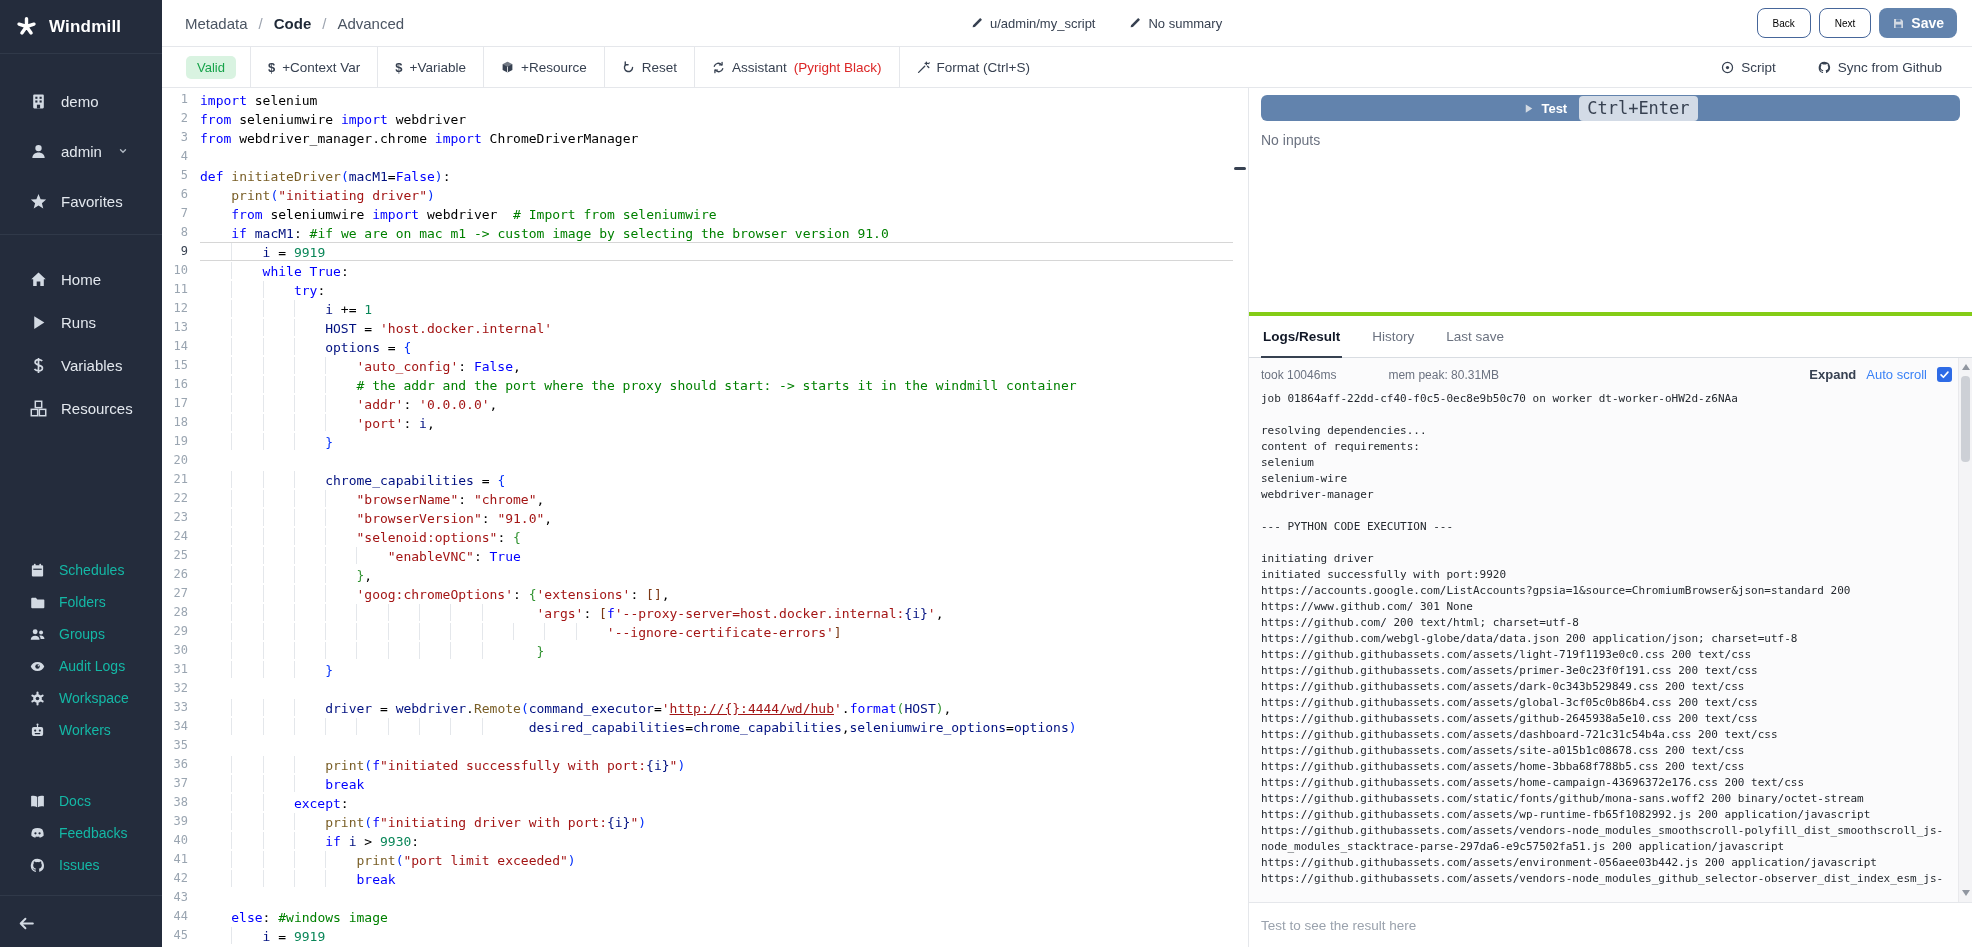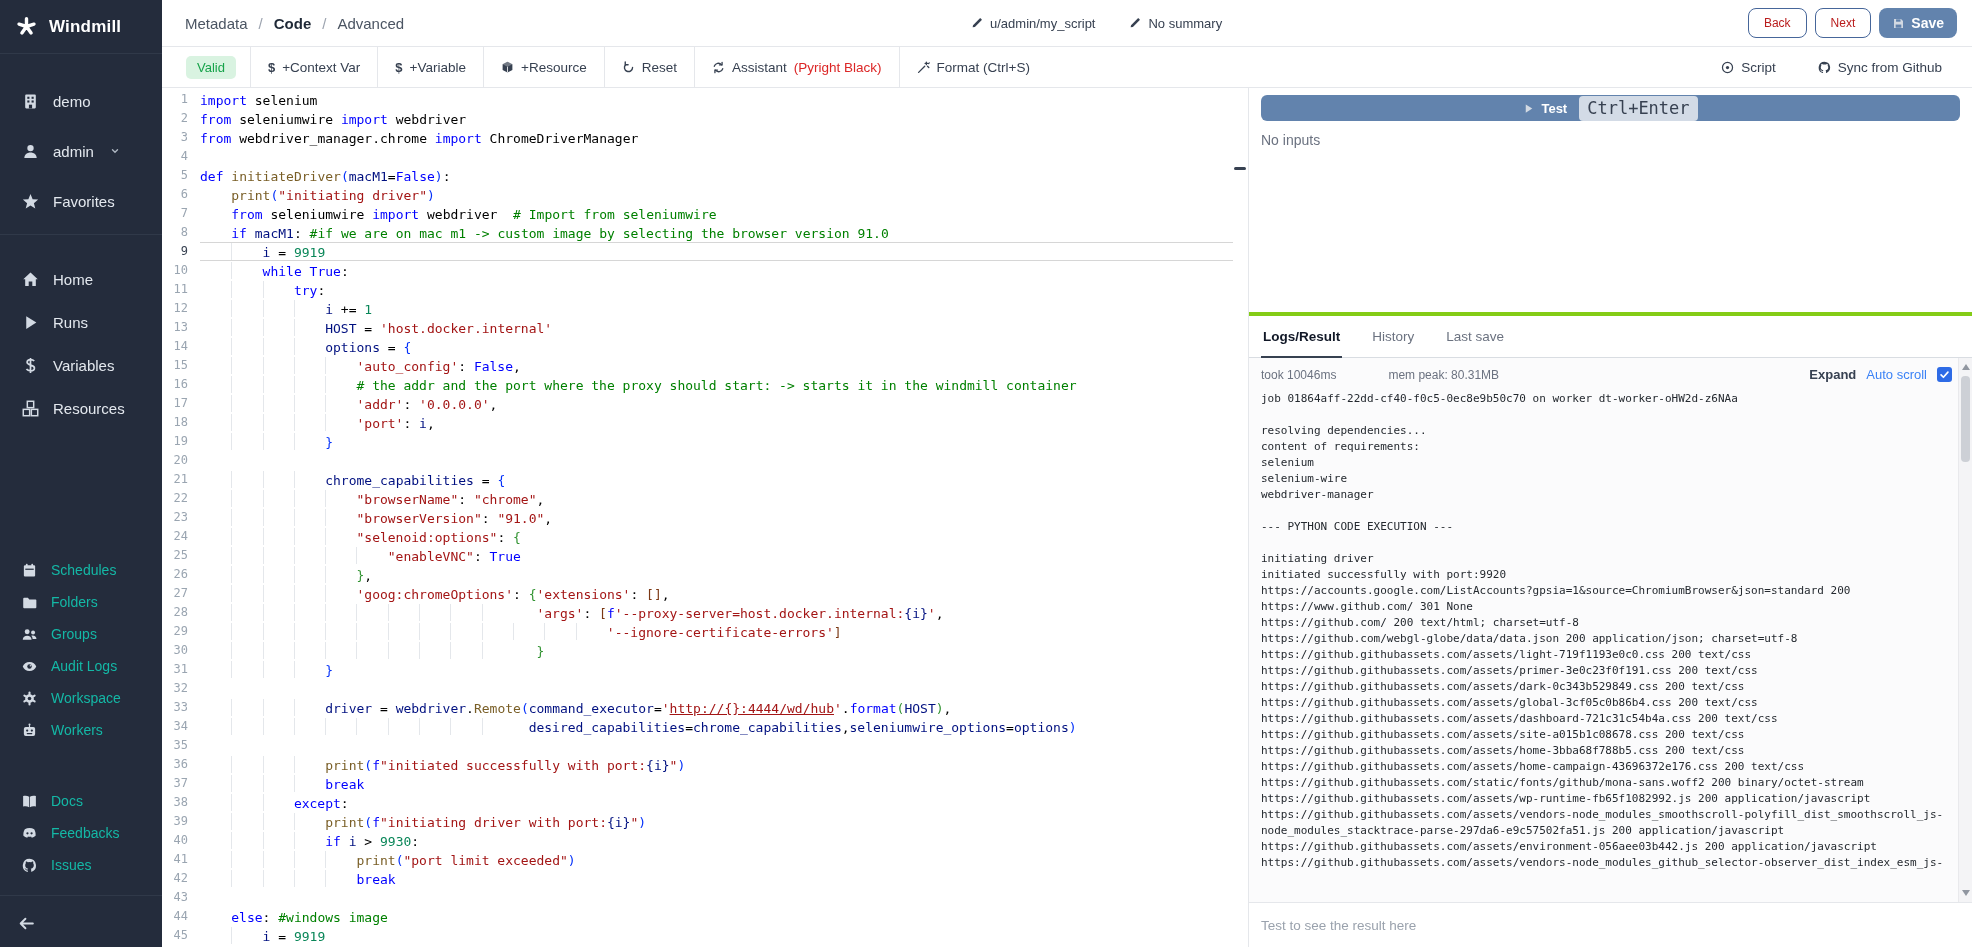--- a/index.html
+++ b/index.html
@@ -6,21 +6,21 @@
   html,body { width:1972px; height:947px; overflow:hidden; background:#fff;
     font-family:"Liberation Sans", sans-serif; }
   .app { position:relative; width:1972px; height:947px; }
 
   
   .sidebar { position:absolute; left:0; top:0; width:162px; height:947px; background:#242c3c; }
   .logo-bar { height:54px; display:flex; align-items:center; padding-left:16px; gap:12px;
     border-bottom:1px solid #39425299; }
   .logo-bar svg { width:21px; height:21px; color:#fff; }
   .logo-text { color:#fff; font-size:17px; font-weight:bold; letter-spacing:.2px; }
-  .sb-group { position:absolute; left:4px; right:0;text-align:center; }
+  .sb-group { position:absolute; left:12px; right:0;text-align:center; }
   .sb-item { display:flex; align-items:center; padding-left:18px; gap:14px; cursor:pointer; }
   .g1 .sb-item { height:50px; }
   .g2 .sb-item { height:43px; }
   .g3 .sb-item, .g4 .sb-item { height:32px; }
   .sb-icon { display:flex; align-items:center; justify-content:center; color:#d3dae3; }
   .g1 .sb-icon svg, .g2 .sb-icon svg { width:17px; height:17px; }
   .g3 .sb-icon svg, .g4 .sb-icon svg { width:15px; height:15px; }
   .sb-label { color:#e3e8ee; font-size:15px; font-weight:500; }
   .g3 .sb-label, .g4 .sb-label { font-size:14px; font-weight:400; color:#14b8a6; }
   .sb-caret { margin-left:2px; color:#aeb7c2; display:flex; }
@@ -37,21 +37,21 @@
   .topbar { position:relative; height:47px; border-bottom:1px solid #e5e7eb; display:flex; align-items:center; }
   .crumbs { display:flex; align-items:center; gap:11px; padding-left:23px; font-size:15px; color:#4b5563; }
   .crumb { cursor:pointer; }
   .crumb.active { color:#1f2937; font-weight:bold; }
   .crumb-sep { color:#9ca3af; }
   .script-meta { position:absolute; left:809px; display:flex; align-items:center; gap:34px; }
   .meta-chip { display:flex; align-items:flex-start; gap:6px; font-size:13px; color:#374151; font-weight:500; cursor:pointer; }
   .meta-chip svg { width:13px; height:13px; color:#374151; }
   .top-actions { position:absolute; right:15px; display:flex; align-items:center; gap:8px; }
   .btn-outline { height:30px; padding:0 15px; border:1px solid #46669a; border-radius:8px; background:#fff;
-    color:#b91c1c; font-size:12px; font-weight:500; display:flex; align-items:center; cursor:pointer; }
+    color:#000000; font-size:10px; font-weight:500; display:flex; align-items:center; cursor:pointer; }
   .btn-fill { height:30px; padding:0 13px; border:none; border-radius:8px; background:var(--accent);
     color:#fff; font-size:14px; font-weight:bold; display:flex; align-items:center; gap:6px; cursor:pointer; }
   .btn-fill svg { width:13px; height:13px; }
 
   
   .toolbar { position:relative; height:41px; border-bottom:1px solid #e5e7eb; display:flex; align-items:center; }
   .tb-left { display:flex; align-items:center; height:100%; padding-left:24px; }
   .valid-badge { background:var(--valid_bg); color:var(--valid_text); font-size:13px; font-weight:500;
     padding:4px 11px; border-radius:5px; }
   .tb-sep { width:1px; height:41px; background:#e5e7eb; margin:0 0; }
@@ -673,20 +673,21 @@
             <div class="log-line">initiating driver</div>
             <div class="log-line">initiated successfully with port:9920</div>
             <div class="log-line">https://accounts.google.com/ListAccounts?gpsia=1&amp;source=ChromiumBrowser&amp;json=standard 200</div>
             <div class="log-line">https://www.github.com/ 301 None</div>
             <div class="log-line">https://github.com/ 200 text/html; charset=utf-8</div>
             <div class="log-line">https://github.com/webgl-globe/data/data.json 200 application/json; charset=utf-8</div>
             <div class="log-line">https://github.githubassets.com/assets/light-719f1193e0c0.css 200 text/css</div>
             <div class="log-line">https://github.githubassets.com/assets/primer-3e0c23f0f191.css 200 text/css</div>
             <div class="log-line">https://github.githubassets.com/assets/dark-0c343b529849.css 200 text/css</div>
             <div class="log-line">https://github.githubassets.com/assets/global-3cf05c0b86b4.css 200 text/css</div>
+            <div class="log-line">https://github.githubassets.com/assets/github-2645938a5e10.css 200 text/css</div>
             <div class="log-line">https://github.githubassets.com/assets/dashboard-721c31c54b4a.css 200 text/css</div>
             <div class="log-line">https://github.githubassets.com/assets/site-a015b1c08678.css 200 text/css</div>
             <div class="log-line">https://github.githubassets.com/assets/home-3bba68f788b5.css 200 text/css</div>
             <div class="log-line">https://github.githubassets.com/assets/home-campaign-43696372e176.css 200 text/css</div>
             <div class="log-line">https://github.githubassets.com/static/fonts/github/mona-sans.woff2 200 binary/octet-stream</div>
             <div class="log-line">https://github.githubassets.com/assets/wp-runtime-fb65f1082992.js 200 application/javascript</div>
             <div class="log-line">https://github.githubassets.com/assets/vendors-node_modules_smoothscroll-polyfill_dist_smoothscroll_js-</div>
             <div class="log-line">node_modules_stacktrace-parse-297da6-e9c57502fa51.js 200 application/javascript</div>
             <div class="log-line">https://github.githubassets.com/assets/environment-056aee03b442.js 200 application/javascript</div>
             <div class="log-line">https://github.githubassets.com/assets/vendors-node_modules_github_selector-observer_dist_index_esm_js-</div>

